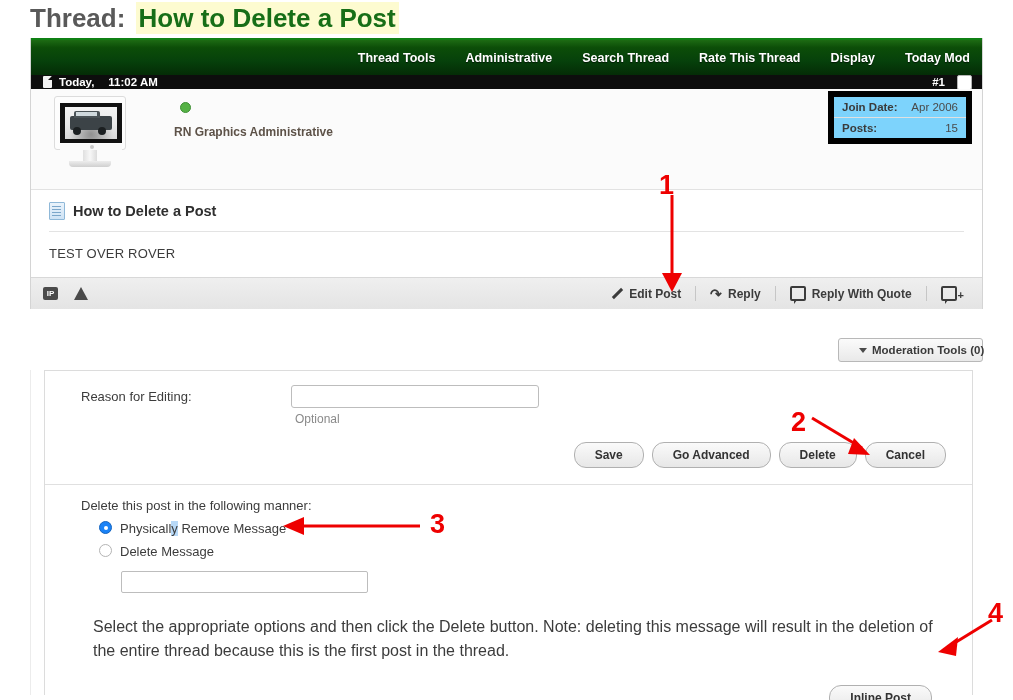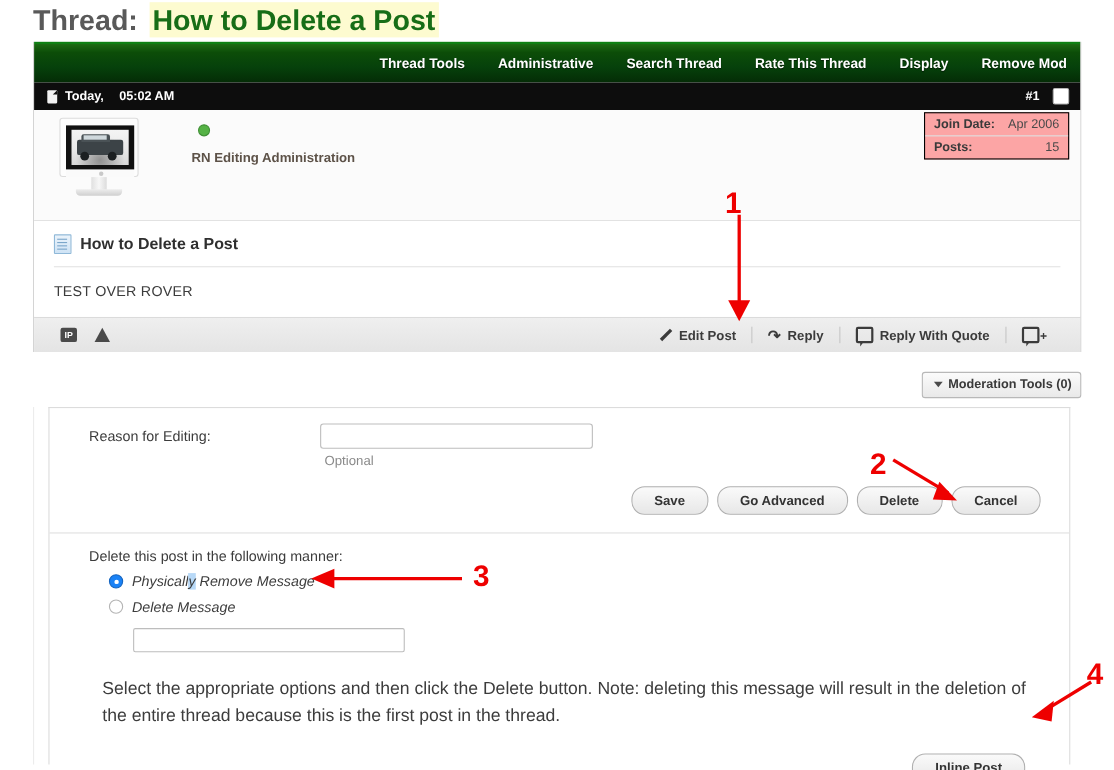--- a/index.html
+++ b/index.html
@@ -62,21 +62,21 @@
     font-size: 12.5px;
     font-weight: bold;
     margin-left: 30px;
     white-space: nowrap;
     text-shadow: 0 1px 1px rgba(0,0,0,.6);
     cursor: pointer;
   }
 
   
   #post-header {
-    height: 25px;
+    height: 14px;
     background: #0d0d0d;
     display: flex;
     align-items: center;
     padding: 0 10px 0 12px;
     box-sizing: border-box;
     color: #fff;
     font-size: 11.5px;
     font-weight: bold;
     text-align: right;
   }
@@ -237,23 +237,23 @@
     top: 36px;
     font-size: 12px;
     font-weight: bold;
     color: #5d5248;
   }
 
   #userinfo-box {
     position: absolute;
     right: 10px;
     top: 2px;
-    width: 132px;
-    border: 1px solid #000000;
-    background: #fca5a5;
+    width: 144px;
+    border: 6px solid #000000;
+    background: #7dd3fc;
     box-sizing: border-box;
   }
   .userinfo-line {
     display: flex;
     justify-content: space-between;
     padding: 4px 8px;
     font-size: 11.5px;
     box-sizing: border-box;
   }
   .userinfo-line + .userinfo-line { border-top: 1px solid #e0e0e0; }
@@ -301,21 +301,21 @@
     letter-spacing: 0.2px;
   }
 
   
   #post-actions {
     height: 32px;
     background: linear-gradient(to bottom, #efefef, #e4e4e4);
     border-top: 1px solid #d8d8d8;
     display: flex;
     align-items: center;
-    padding: 0 24px;
+    padding: 0 12px;
     box-sizing: border-box;
   }
   .left-icons { display: flex; align-items: center; gap: 16px; }
   .ip-icon {
     width: 15px; height: 13px;
     background: #4a4a4a;
     border-radius: 2px;
     color: #fff;
     font-size: 8px;
     font-weight: bold;
@@ -399,21 +399,21 @@
     top: 338px;
     width: 145px;
   }
   #mod-tools-btn {
     border: 1px solid #b8b8b8;
     background: linear-gradient(to bottom, #fbfbfb, #e9e9e9);
     border-radius: 3px;
     font-size: 11.5px;
     font-weight: bold;
     color: #3a3a3a;
-    padding: 5px 10px;
+    padding: 5px 20px;
     text-align: center;
     cursor: pointer;
     white-space: nowrap;
   }
   .caret-down {
     display: inline-block;
     width: 0; height: 0;
     border-left: 4px solid transparent;
     border-right: 4px solid transparent;
     border-top: 5px solid #4a4a4a;
@@ -492,23 +492,22 @@
     border-top: 1px solid #e0e0e0;
     padding: 13px 0 0 36px;
   }
   #delete-heading {
     font-size: 13px;
     color: #3c3c3c;
     margin-bottom: 8px;
   }
   .radio-row {
     display: flex;
-    align-items: center;
+    align-items: flex-start;
     margin: 0 0 8px 18px;
-    font-style: italic;
   }
   .radio-mark {
     width: 13px; height: 13px;
     border-radius: 50%;
     box-sizing: border-box;
     margin-right: 8px;
     cursor: pointer;
   }
   .radio-mark.on {
     background: #1a82f6;
@@ -581,27 +580,27 @@
 </div>
 
 <div id="post-container">
 
   <div id="nav-bar">
     <div class="nav-item">Thread Tools</div>
     <div class="nav-item">Administrative</div>
     <div class="nav-item">Search Thread</div>
     <div class="nav-item">Rate This Thread</div>
     <div class="nav-item">Display</div>
-    <div class="nav-item">Remove Mod</div>
+    <div class="nav-item">Today Mod</div>
   </div>
 
   <div id="post-header">
     <span class="doc-icon"></span>
     <span id="post-date">Today,</span>
-    <span id="post-time">05:02 AM</span>
+    <span id="post-time">11:02 AM</span>
     <span id="post-header-right">
       <span id="post-number">#1</span>
       <span id="post-checkbox"></span>
     </span>
   </div>
 
   <div id="user-row">
     <div id="avatar-wrap">
       <div class="imac-body">
         <div class="imac-screen">
@@ -616,21 +615,21 @@
         <div class="imac-chin"></div>
         <div class="apple-dot"></div>
       </div>
       <div class="imac-neck"></div>
       <div class="imac-base"></div>
     </div>
 
     <div id="username">
       <span id="online-dot"></span>
     </div>
-    <div id="usertitle">RN Editing Administration</div>
+    <div id="usertitle">RN Graphics Administrative</div>
 
     <div id="userinfo-box">
       <div class="userinfo-line">
         <span class="userinfo-label">Join Date:</span>
         <span class="userinfo-value">Apr 2006</span>
       </div>
       <div class="userinfo-line">
         <span class="userinfo-label">Posts:</span>
         <span class="userinfo-value">15</span>
       </div>

